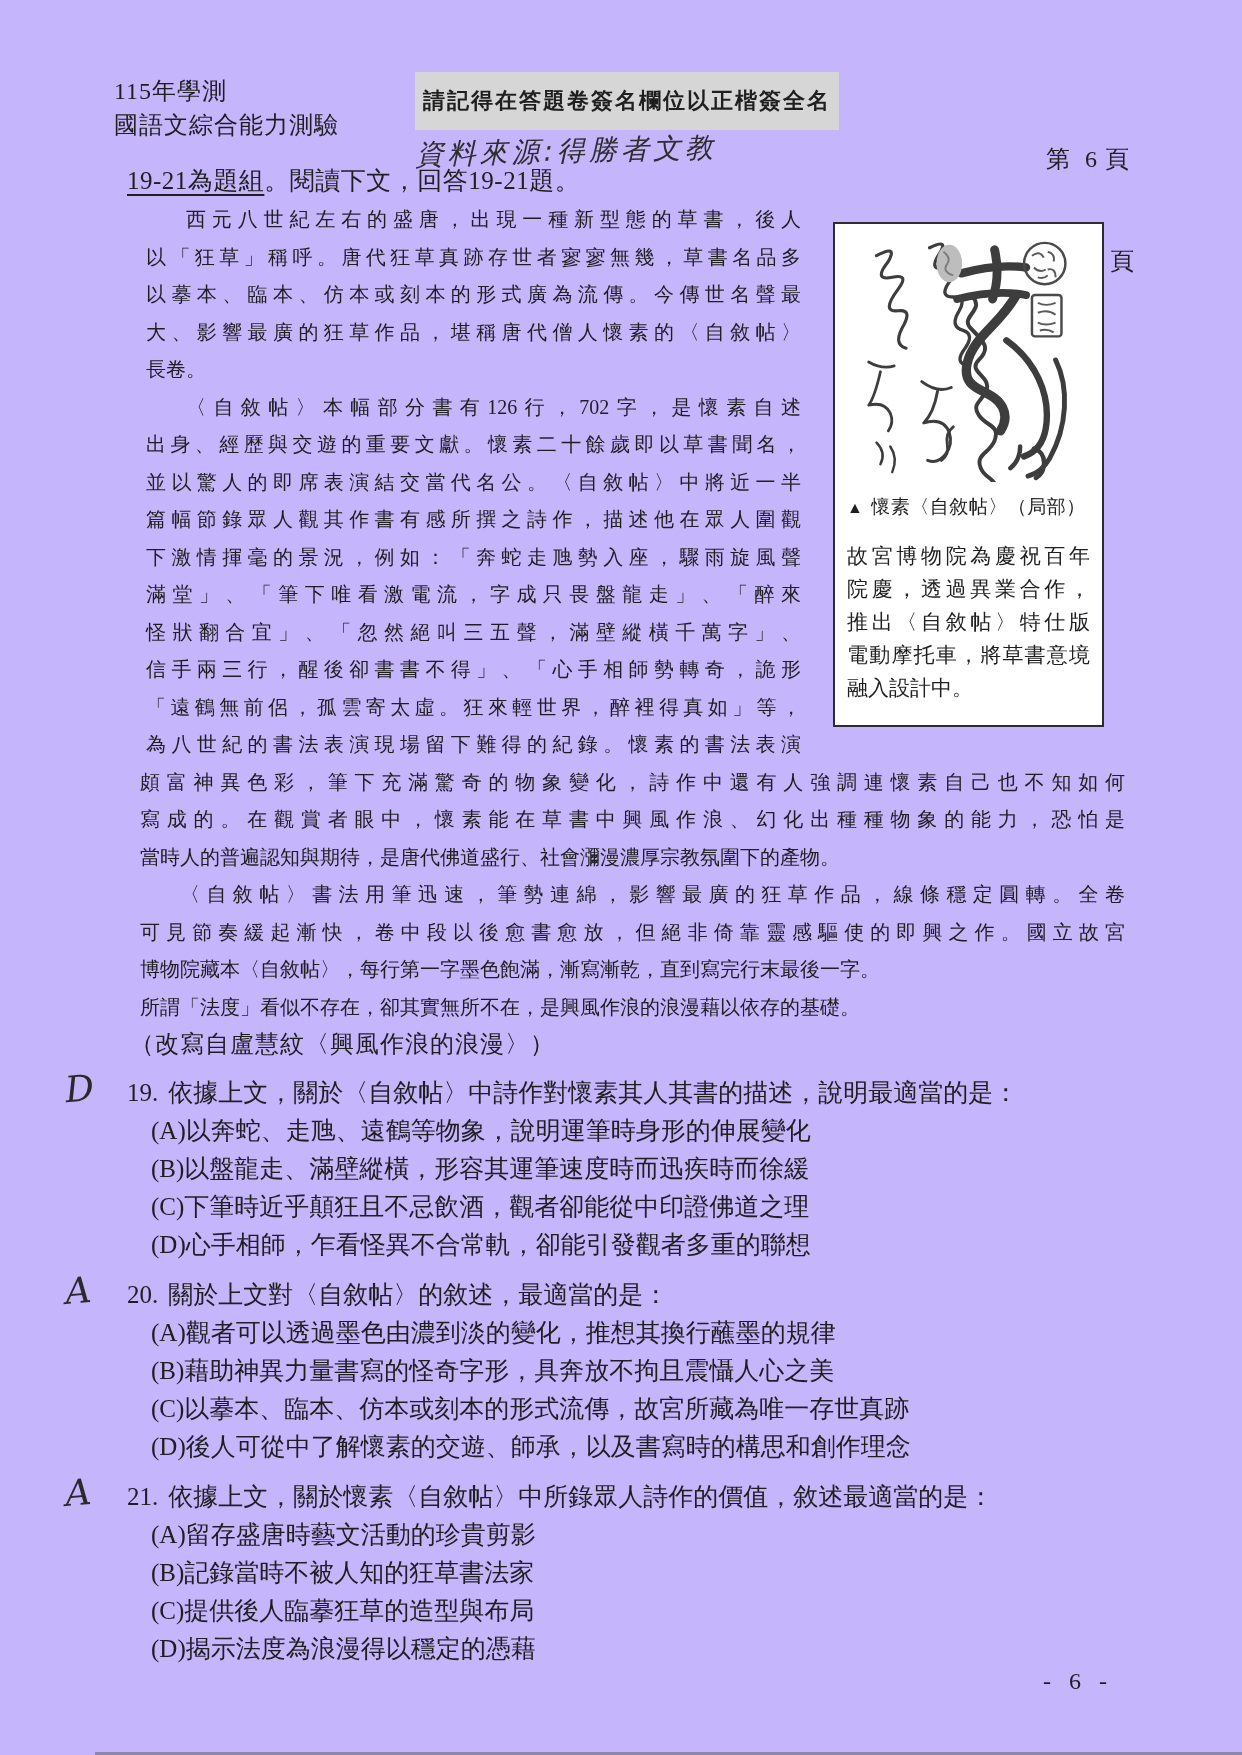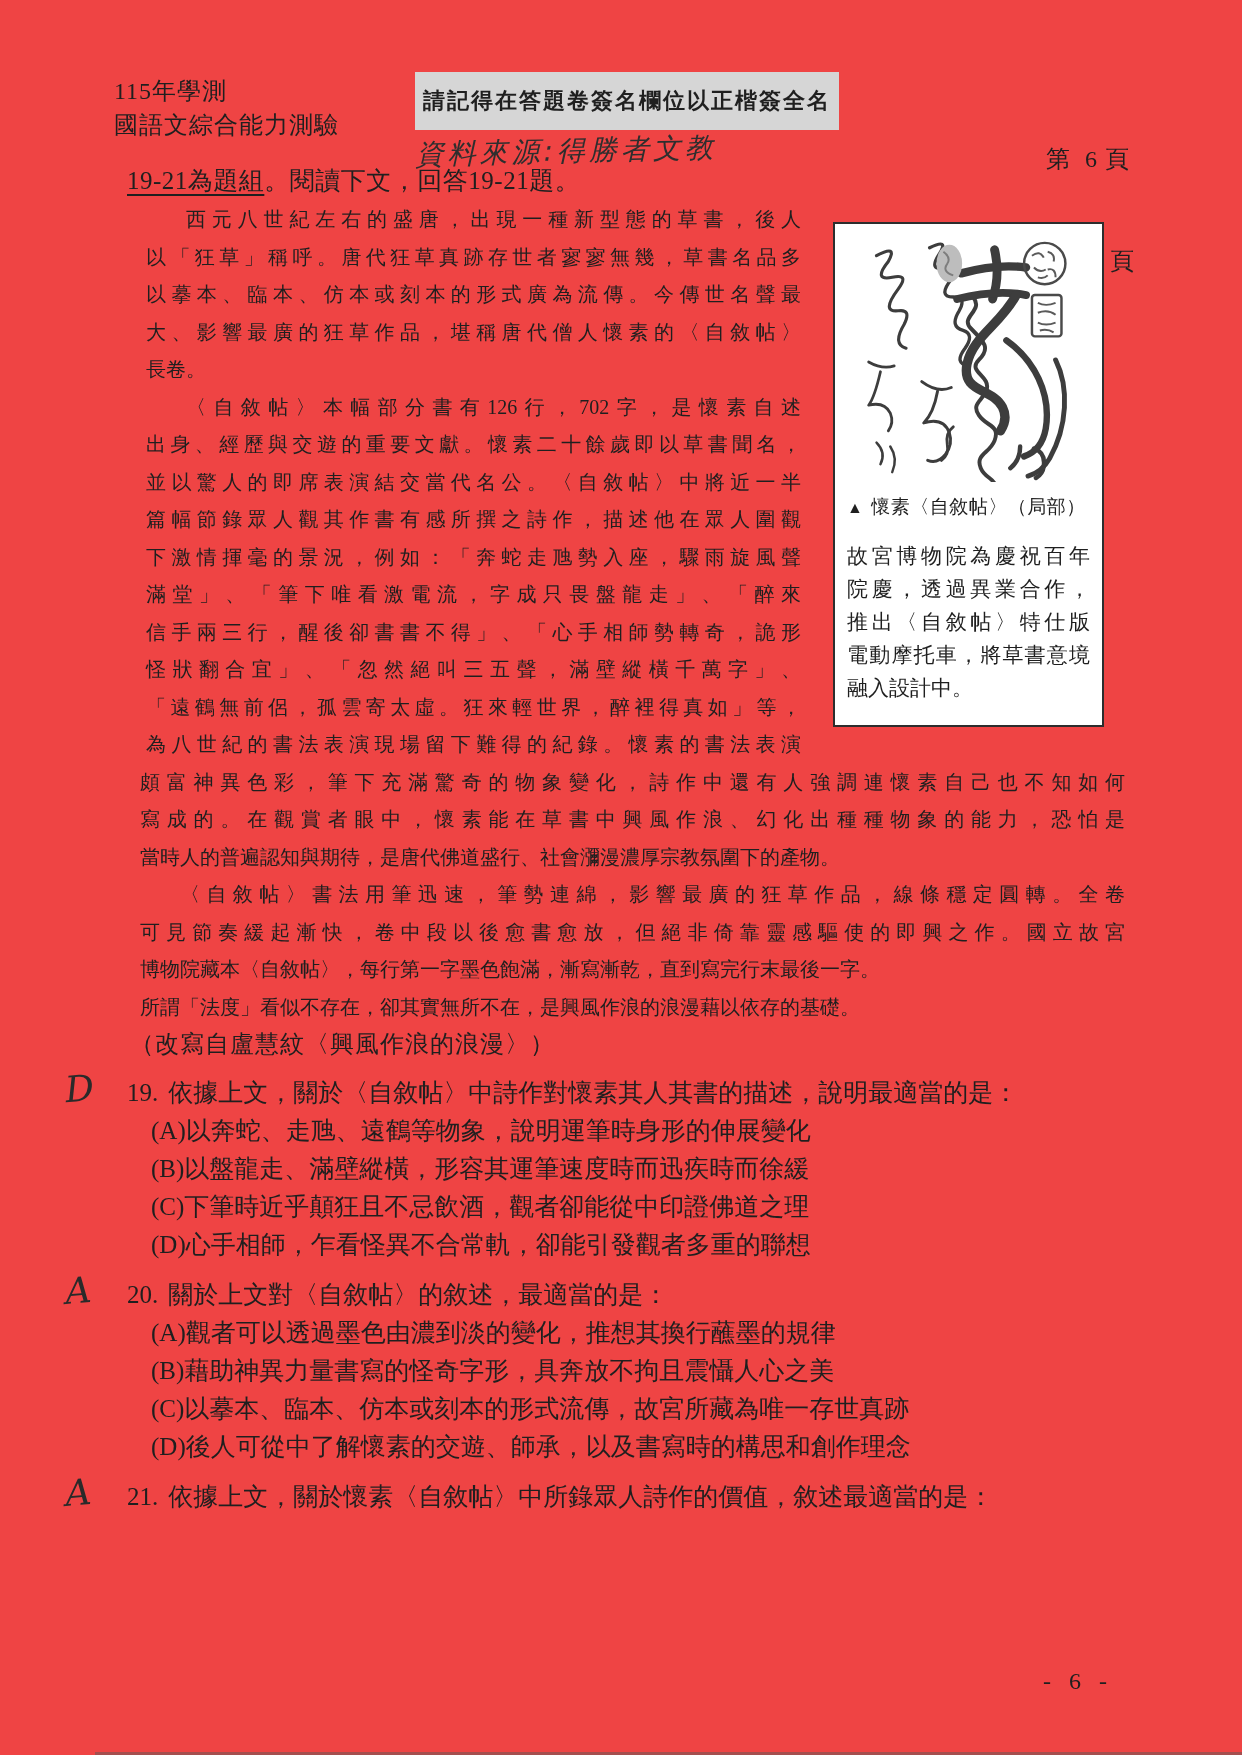--- a/index.html
+++ b/index.html
@@ -1,18 +1,18 @@
 <!DOCTYPE html>
 <html><head>
 <meta charset="utf-8">
 <style>
   html,body{margin:0;padding:0;background:#e8e8e8;}
   .page{
     position:relative; width:1242px; height:1755px; margin:0 auto;
-    background:#ef4444; overflow:hidden;
+    background:#c4b5fd; overflow:hidden;
     font-family:"Liberation Serif","DejaVu Serif",serif;
     color:#1f1f1f;
   }
   
   .hdr-left{position:absolute;left:114px;top:74px;font-size:24px;line-height:34px;letter-spacing:1px;}
   .hdr-center{position:absolute;left:415px;top:72px;width:480px;}
   .notice{display:inline-block;background:#d6d6d6;padding:14px 8px;font-size:22px;font-weight:bold;letter-spacing:2px;}
   .handwriting{
     margin-top:6px;font-family:"DejaVu Sans",sans-serif;font-style:italic;
     font-size:28px;letter-spacing:4px;color:#2e2e2e;transform:rotate(-1.4deg);transform-origin:left top;
@@ -119,22 +119,22 @@
         <div class="line">以「狂草」稱呼。唐代狂草真跡存世者寥寥無幾，草書名品多</div>
         <div class="line">以摹本、臨本、仿本或刻本的形式廣為流傳。今傳世名聲最</div>
         <div class="line">大、影響最廣的狂草作品，堪稱唐代僧人懷素的〈自敘帖〉</div>
         <div class="line short">長卷。</div>
         <div class="line indent">〈自敘帖〉本幅部分書有126行，702字，是懷素自述</div>
         <div class="line">出身、經歷與交遊的重要文獻。懷素二十餘歲即以草書聞名，</div>
         <div class="line">並以驚人的即席表演結交當代名公。〈自敘帖〉中將近一半</div>
         <div class="line">篇幅節錄眾人觀其作書有感所撰之詩作，描述他在眾人圍觀</div>
         <div class="line">下激情揮毫的景況，例如：「奔蛇走虺勢入座，驟雨旋風聲</div>
         <div class="line">滿堂」、「筆下唯看激電流，字成只畏盤龍走」、「醉來</div>
+        <div class="line">怪狀翻合宜」、「忽然絕叫三五聲，滿壁縱橫千萬字」、</div>
         <div class="line">信手兩三行，醒後卻書書不得」、「心手相師勢轉奇，詭形</div>
-        <div class="line">怪狀翻合宜」、「忽然絕叫三五聲，滿壁縱橫千萬字」、</div>
         <div class="line">「遠鶴無前侶，孤雲寄太虛。狂來輕世界，醉裡得真如」等，</div>
         <div class="line">為八世紀的書法表演現場留下難得的紀錄。懷素的書法表演</div>
       </div>
 
     <div class="passage-wide">
 
     <div class="line">頗富神異色彩，筆下充滿驚奇的物象變化，詩作中還有人強調連懷素自己也不知如何</div>
         <div class="line">寫成的。在觀賞者眼中，懷素能在草書中興風作浪、幻化出種種物象的能力，恐怕是</div>
         <div class="line short">當時人的普遍認知與期待，是唐代佛道盛行、社會瀰漫濃厚宗教氛圍下的產物。</div>
         <div class="line indent">〈自敘帖〉書法用筆迅速，筆勢連綿，影響最廣的狂草作品，線條穩定圓轉。全卷</div>
@@ -171,18 +171,25 @@
           <div class="opt">(C)以摹本、臨本、仿本或刻本的形式流傳，故宮所藏為唯一存世真跡</div>
           <div class="opt">(D)後人可從中了解懷素的交遊、師承，以及書寫時的構思和創作理念</div>
         </div>
     </div>
 
     <div class="q">
       <div class="q-mark">A</div>
       <div class="q-stem">
         <span class="q-num">21.</span><span>依據上文，關於懷素〈自敘帖〉中所錄眾人詩作的價值，敘述最適當的是：</span>
       </div>
+      <div>
+
+      <div class="opt">(A)留存盛唐時藝文活動的珍貴剪影</div>
+          <div class="opt">(B)記錄當時不被人知的狂草書法家</div>
+          <div class="opt">(C)提供後人臨摹狂草的造型與布局</div>
+          <div class="opt">(D)揭示法度為浪漫得以穩定的憑藉</div>
+        </div>
     </div>
   </div>
 
   <div class="footer-page">- 6 -</div>
   <div class="scan-edge"></div>
 </div>
 
 </body></html>

